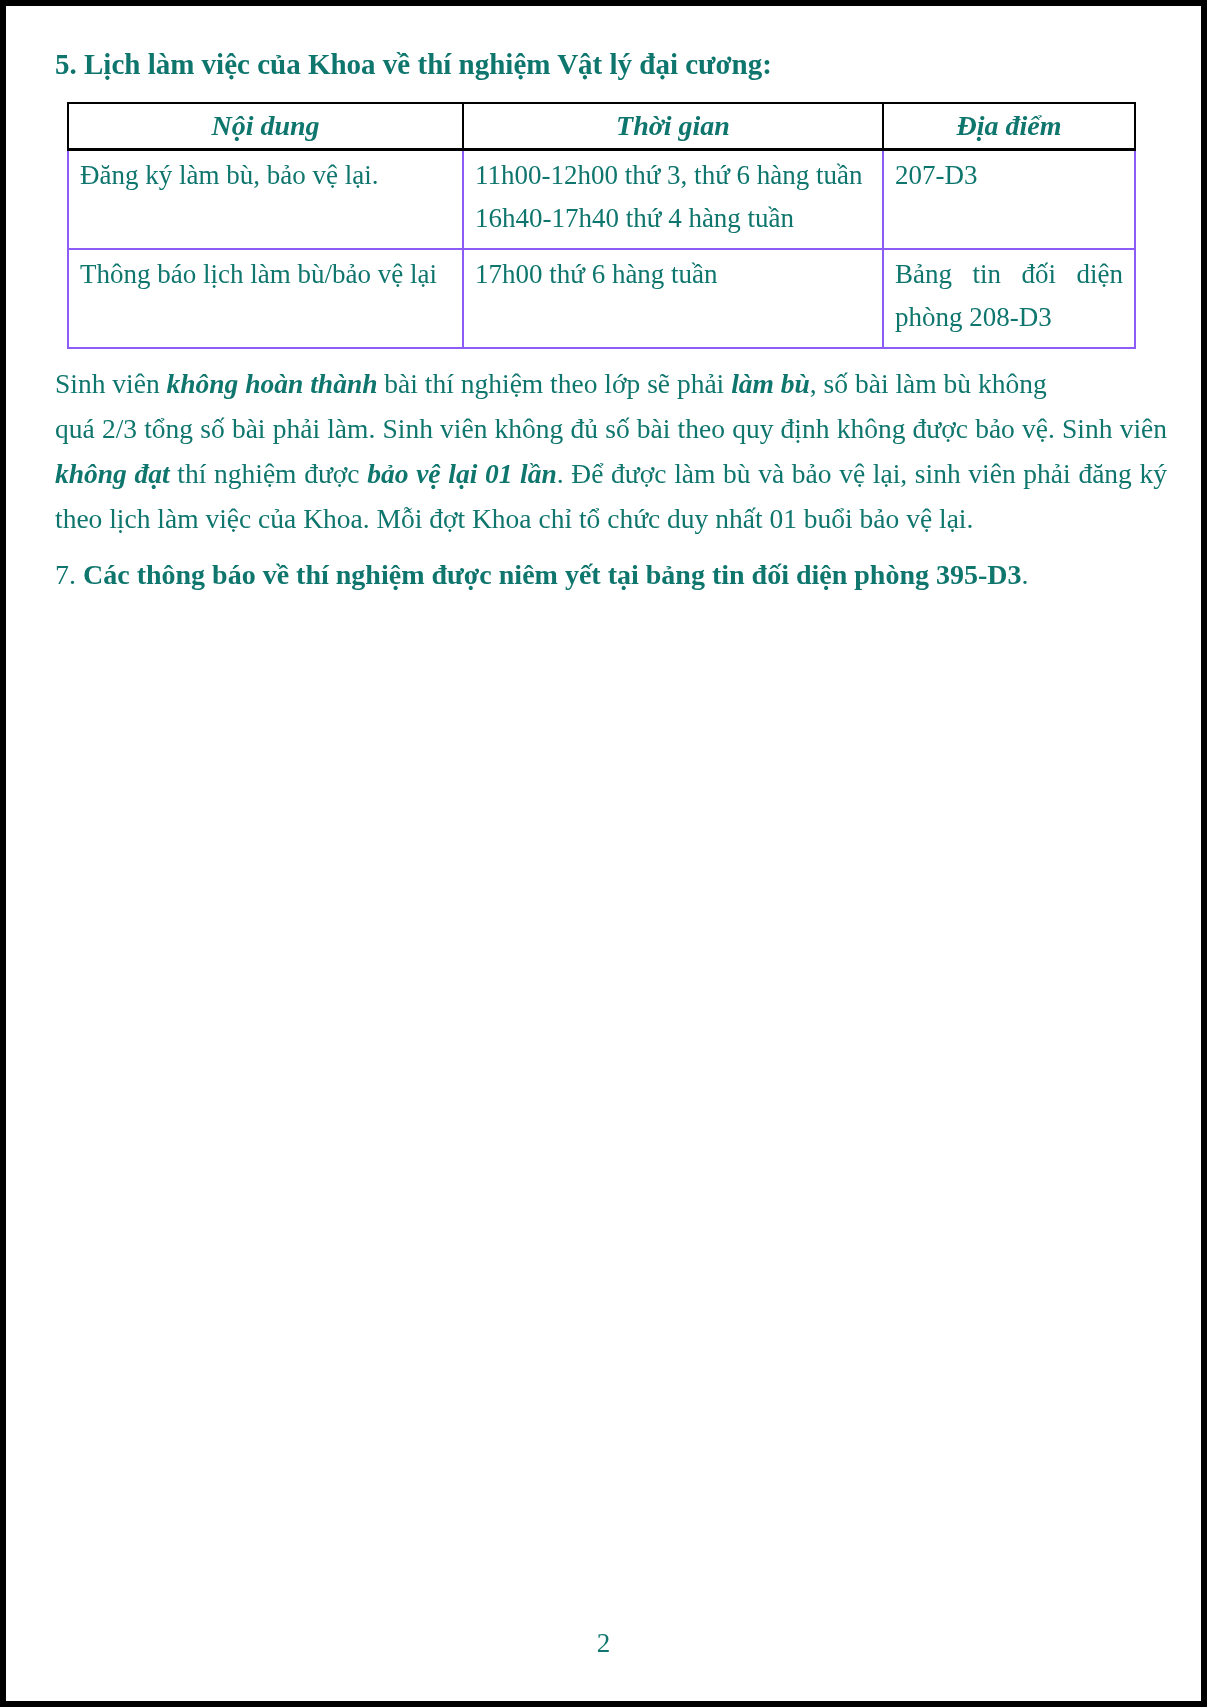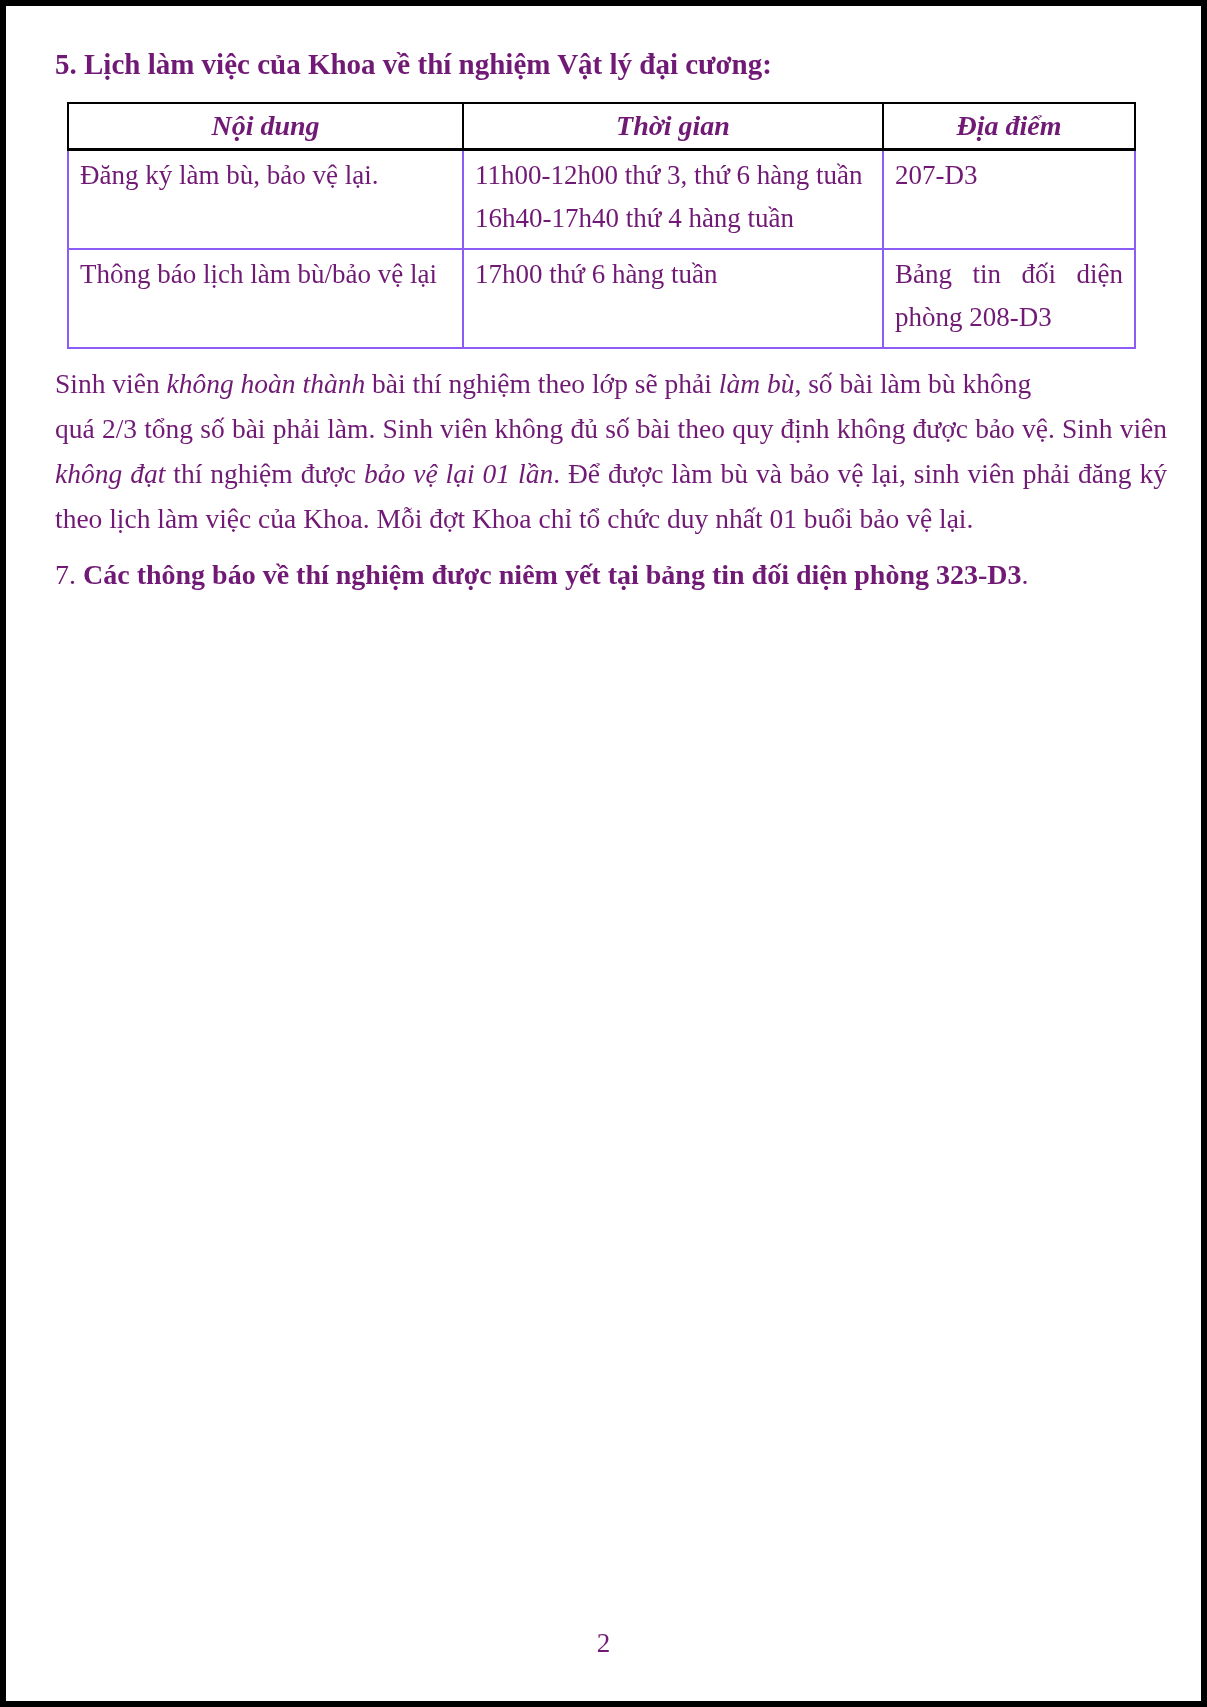--- a/index.html
+++ b/index.html
@@ -3,21 +3,21 @@
 <meta charset="utf-8">
 <style>
   html,body{margin:0;padding:0;background:#fff;}
   .page{
     position:relative;
     width:1207px;height:1707px;
     box-sizing:border-box;
     background:#fff;
     border:6px solid #000;
     font-family:"Liberation Serif","DejaVu Serif",serif;
-    color:#701a75;
+    color:#0f766e;
     overflow:hidden;
     padding-left:45px;
   }
   .content{
     position:absolute;
     left:49px;top:40px;width:1112px;
   }
   .h-num{
     font-weight:bold;
     font-size:29px;
@@ -60,21 +60,21 @@
     font-size:29px;
     line-height:36px;
     margin:13px 0 0 0;
   }
   .para{
     font-size:27.5px;
     line-height:45px;
     text-align:justify;
     margin:12px 0 0 0;
   }
-  .bi{font-weight:normal;font-style:italic;}
+  .bi{font-weight:bold;font-style:italic;}
   .h7{
     font-size:28px;
     line-height:40px;
     margin:14px 0 0 0;
   }
   .h7 .bold{font-weight:bold;}
   .signature{
     font-weight:bold;
     font-size:28px;
     text-align:right;
@@ -121,19 +121,19 @@
         <td class="just">Thông báo lịch làm bù/bảo vệ lại</td>
         <td>17h00 thứ 6 hàng tuần</td>
         <td class="just">Bảng tin đối diện phòng 208-D3</td>
       </tr>
     </tbody>
       </table>
 
 
     <p class="para"><span>Sinh viên </span><span class="bi">không hoàn thành</span><span> bài thí nghiệm theo lớp sẽ phải </span><span class="bi">làm bù</span><span>, số bài làm bù không</span><br><span>quá 2/3 tổng số bài phải làm. Sinh viên không đủ số bài theo quy định không được bảo vệ. Sinh viên </span><span class="bi">không đạt</span><span> thí nghiệm được </span><span class="bi">bảo vệ lại 01 lần</span><span>. Để được làm bù và bảo vệ lại, sinh viên phải đăng ký theo lịch làm việc của Khoa. Mỗi đợt Khoa chỉ tổ chức duy nhất 01 buổi bảo vệ lại.</span></p>
 
-    <p class="h7"><span>7. </span><span class="bold">Các thông báo về thí nghiệm được niêm yết tại bảng tin đối diện phòng 323-D3</span><span>.</span></p>
+    <p class="h7"><span>7. </span><span class="bold">Các thông báo về thí nghiệm được niêm yết tại bảng tin đối diện phòng 395-D3</span><span>.</span></p>
 
 
   </div>
 
   <div class="page-number">2</div>
 </div>
 
 </body></html>

